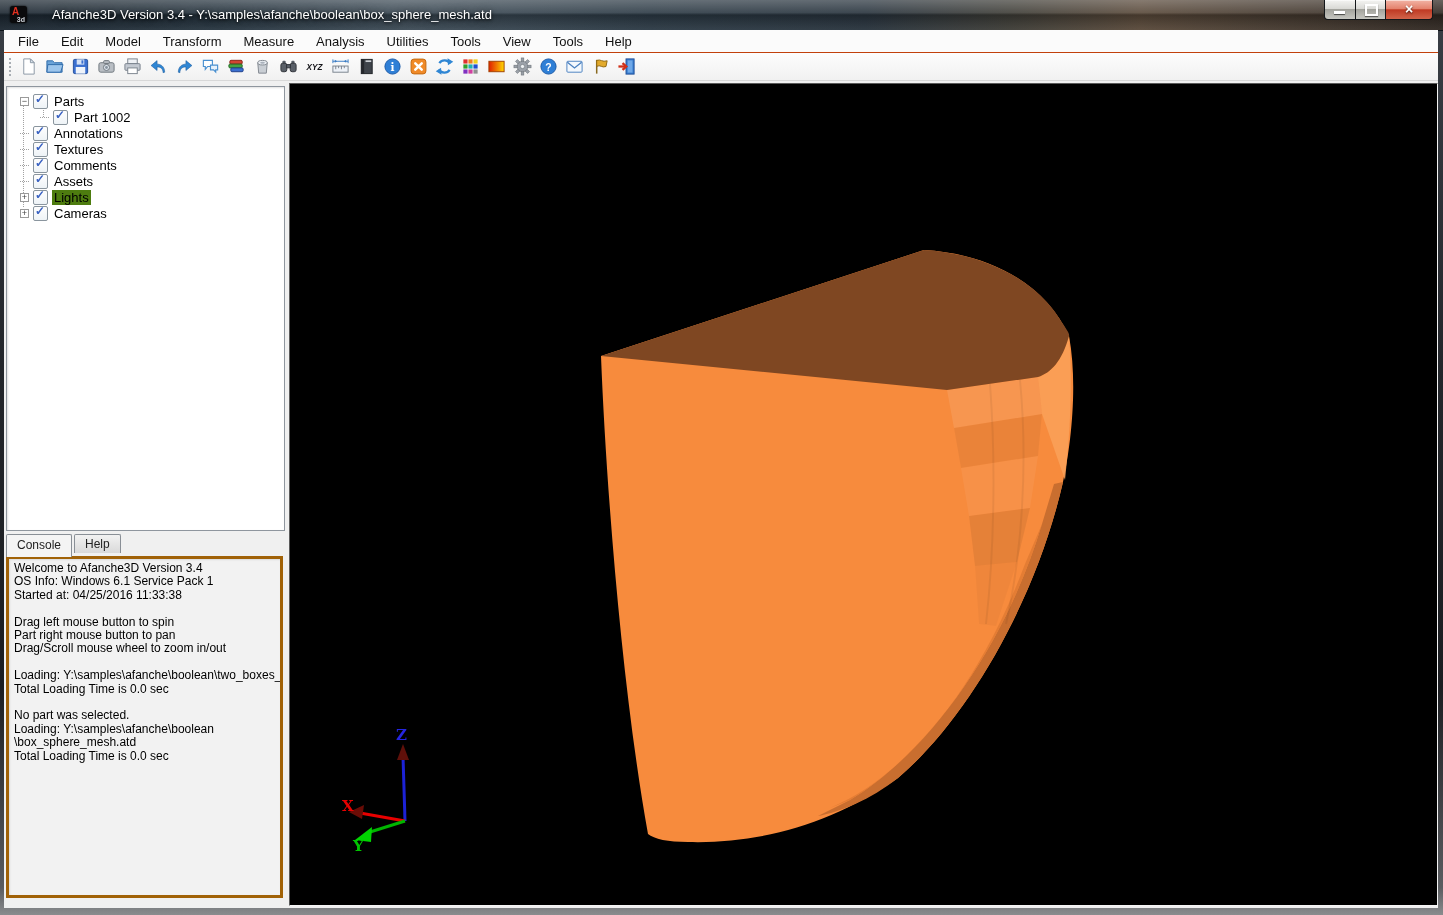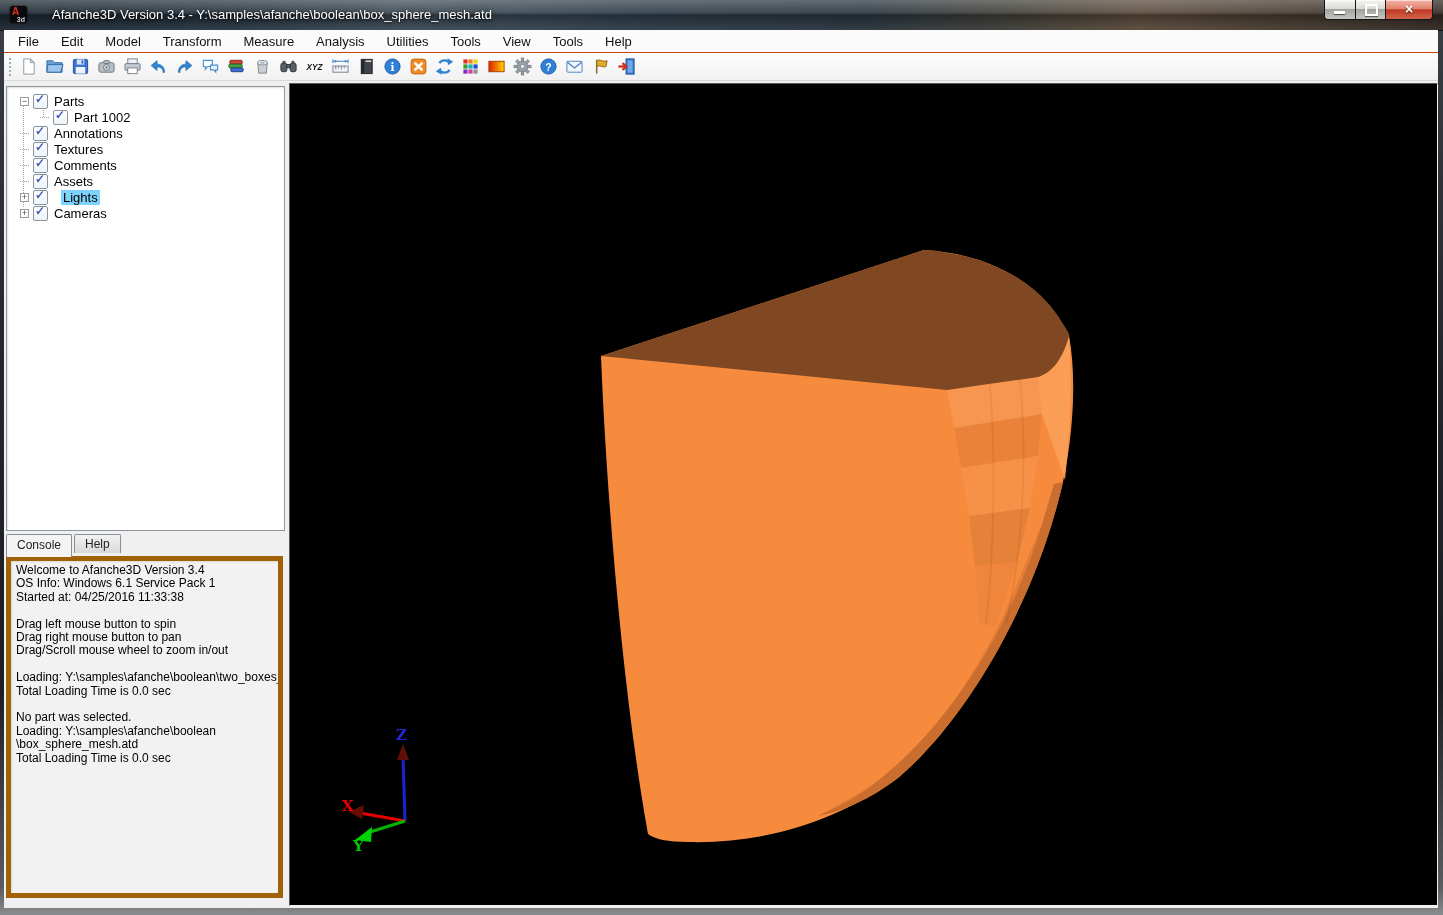--- a/index.html
+++ b/index.html
@@ -59,29 +59,29 @@
   .tree-row{display:flex;align-items:center;height:16px;position:relative;}
   .gutter{width:11px;height:11px;margin-right:3px;display:flex;align-items:center;
        justify-content:center;flex:none;}
   .expander{width:9px;height:9px;border:1px solid #9a9a9a;background:#fff;font-size:9px;
        line-height:7px;text-align:center;color:#444;box-sizing:border-box;}
   .stub{width:9px;border-top:1px dotted #a2a2a2;height:0;}
   .cbox{width:13px;height:13px;border:1px solid #8a959e;border-radius:2px;flex:none;
        background:linear-gradient(180deg,#fefefe,#eef3f7);margin-right:4px;position:relative;}
   .cbox .chk{position:absolute;left:1px;top:-3px;color:#3a62c2;font-size:12px;font-weight:bold;}
   .tree-label{white-space:nowrap;padding:0 2px;text-align:right;}
-  .tree-row.hl .tree-label{background:#7dd3fc;margin-left:9px;}
+  .tree-row.hl .tree-label{background:#4d7c0f;}
   
   .tabs{position:absolute;left:2px;top:504px;height:23px;display:flex;align-items:flex-start;}
   .tab{font-size:12px;color:#222;border:1px solid #898f96;border-bottom:none;
        border-radius:2px 2px 0 0;padding:0 10px;margin-right:2px;height:18px;line-height:18px;
        background:linear-gradient(180deg,#f2f2f2,#d9d9d9);}
   .tab.active{height:22px;line-height:21px;background:#f4f4f4;position:relative;z-index:3;}
   .console-panel{position:absolute;left:2px;top:526px;width:277px;height:342px;background:#f2f2f2;
-       border:5px solid #a16207;box-shadow:inset 1px 1px 2px rgba(0,0,0,.10);z-index:2;
+       border:3px solid #a16207;box-shadow:inset 1px 1px 2px rgba(0,0,0,.10);z-index:2;
        padding:3px 0 0 0;box-sizing:border-box;overflow:hidden;}
   .console-line{font-size:12px;line-height:13.4px;color:#000;white-space:nowrap;padding-left:5px;}
   
   .viewport{position:absolute;left:285px;top:53px;width:1149px;height:823px;background:#000;
        border-top:1px solid #5a5a5a;border-left:1px solid #5a5a5a;
        border-right:1px solid #f4f4f4;border-bottom:1px solid #f4f4f4;box-sizing:border-box;}
   .viewport svg{display:block;}
   .axis-label{font-weight:bold;font-size:15px;font-family:"DejaVu Serif",serif;}
 </style>
 </head>
@@ -396,21 +396,21 @@
       <div class="tab active">Console</div>
       <div class="tab">Help</div>
     </div>
 
     <div class="console-panel" id="console">
         <div class="console-line">Welcome to Afanche3D Version 3.4</div>
         <div class="console-line">OS Info: Windows 6.1 Service Pack 1</div>
         <div class="console-line">Started at: 04/25/2016 11:33:38</div>
         <div class="console-line">&nbsp;</div>
         <div class="console-line">Drag left mouse button to spin</div>
-        <div class="console-line">Drag right mouse button to pan</div>
+        <div class="console-line">Part right mouse button to pan</div>
         <div class="console-line">Drag/Scroll mouse wheel to zoom in/out</div>
         <div class="console-line">&nbsp;</div>
         <div class="console-line">Loading: Y:\samples\afanche\boolean\two_boxes_2.atd</div>
         <div class="console-line">Total Loading Time is 0.0 sec</div>
         <div class="console-line">&nbsp;</div>
         <div class="console-line">No part was selected.</div>
         <div class="console-line">Loading: Y:\samples\afanche\boolean</div>
         <div class="console-line">\box_sphere_mesh.atd</div>
         <div class="console-line">Total Loading Time is 0.0 sec</div>
       </div>

